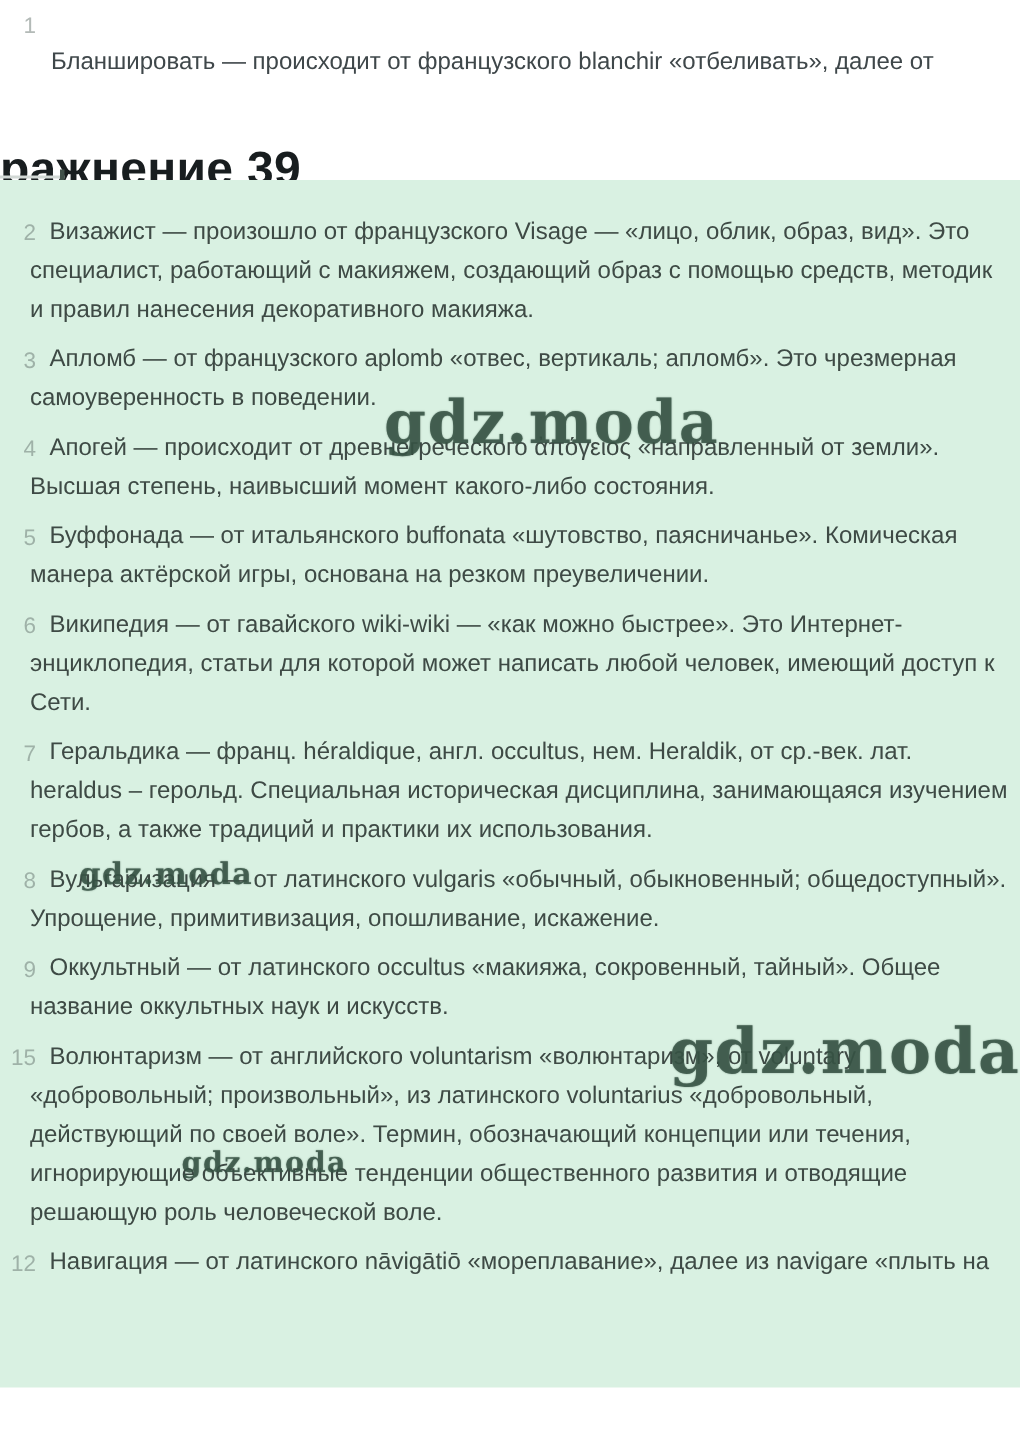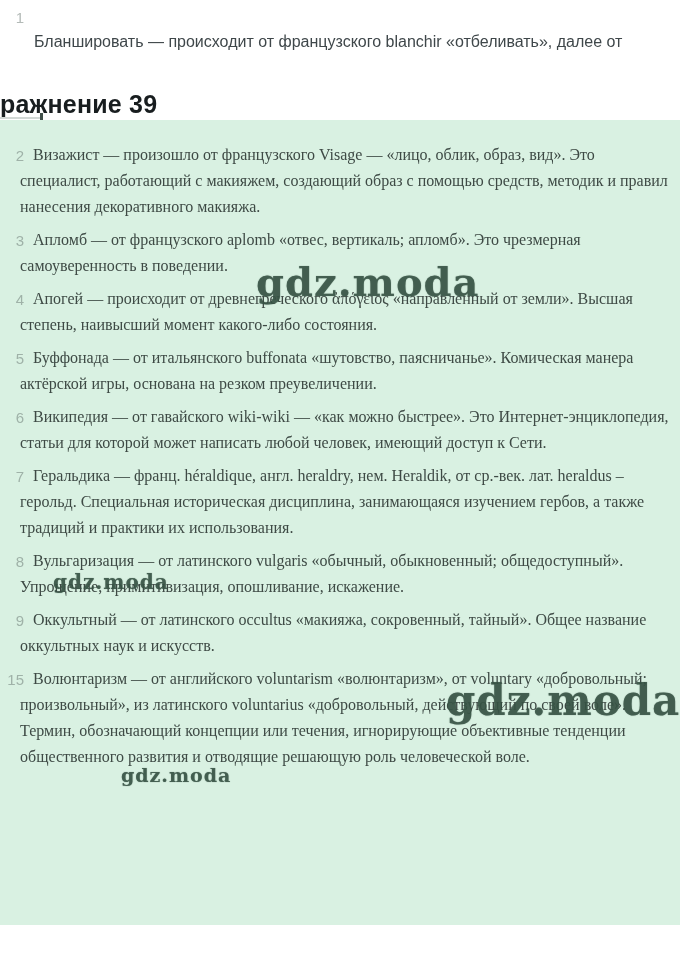--- a/index.html
+++ b/index.html
@@ -18,21 +18,21 @@
     font-size:16px; line-height:27px;
   }
   .top-item .num{
     position:absolute; left:0; top:0; width:24px;
     text-align:right; color:#b3bab7; font-size:15px;
   }
   .top-item .txt{ margin-left:21px; padding-right:14px; text-indent:13px; color:#3f474a;margin-top:24px; }
   
   .heading{
     position:absolute; top:73px; left:0;
-    font-size:25px; font-weight:bold; color:#181d1f;
+    font-size:32px; font-weight:bold; color:#181d1f;
     letter-spacing:0.2px; white-space:nowrap;
   }
   
   .edge-line{ position:absolute; left:0; top:117px; width:43px; height:2px; background:#d2d8d5; }
   .edge-tick{ position:absolute; left:40px; top:113px; width:3px; height:13px; background:#41504a; }
   
   .panel{
     position:absolute; top:120px; left:0;
     width:680px; height:805px;
     background:#d9f1e2;
@@ -44,21 +44,21 @@
     position:relative;
     margin:0 0 7px 0;
     padding:0 8px 0 20px;
     font-size:16px; line-height:26px;
     color:#3e4a45;
   }
   .item .num{
     position:absolute; left:0; top:1px; width:24px;
     text-align:right; color:#9fb2a8; font-size:15px;
   }
-  .item .txt{ text-indent:13px;font-family:Liberation Serif, serif; }
+  .item .txt{ text-indent:13px; }
   
   .wm{
     position:absolute;
     font-family:"DejaVu Serif","Liberation Serif",serif;
     font-weight:bold;
     color:rgba(56,84,70,0.82);
     text-shadow:0 0 1px rgba(40,66,53,0.6);
     letter-spacing:1px;
     white-space:nowrap;
     pointer-events:none;
@@ -104,37 +104,41 @@
     <div class="txt">Буффонада — от итальянского buffonata «шутовство, паясничанье». Комическая манера актёрской игры, основана на резком преувеличении.</div>
   </div>
 
   <div class="item">
     <span class="num">6</span>
     <div class="txt">Википедия — от гавайского wiki-wiki — «как можно быстрее». Это Интернет-энциклопедия, статьи для которой может написать любой человек, имеющий доступ к Сети.</div>
   </div>
 
   <div class="item">
     <span class="num">7</span>
-    <div class="txt">Геральдика — франц. héraldique, англ. heraldry, нем. Heraldik, от ср.-век. лат. heraldus – герольд. Специальная историческая дисциплина, занимающаяся изучением гербов, а также традиций и практики их использования.</div>
+    <div class="txt">Геральдика — франц. héraldique, англ. occultus, нем. Heraldik, от ср.-век. лат. heraldus – герольд. Специальная историческая дисциплина, занимающаяся изучением гербов, а также традиций и практики их использования.</div>
   </div>
 
   <div class="item">
     <span class="num">8</span>
     <div class="txt">Вульгаризация — от латинского vulgaris «обычный, обыкновенный; общедоступный». Упрощение, примитивизация, опошливание, искажение.</div>
   </div>
 
   <div class="item">
     <span class="num">9</span>
     <div class="txt">Оккультный — от латинского occultus «макияжа, сокровенный, тайный». Общее название оккультных наук и искусств.</div>
   </div>
 
 
   <div class="item">
     <span class="num">15</span>
     <div class="txt">Волюнтаризм — от английского voluntarism «волюнтаризм», от voluntary «добровольный; произвольный», из латинского voluntarius «добровольный, действующий по своей воле». Термин, обозначающий концепции или течения, игнорирующие объективные тенденции общественного развития и отводящие решающую роль человеческой воле.</div>
   </div>
 
+  <div class="item">
+    <span class="num">12</span>
+    <div class="txt">Навигация — от латинского nāvigātiō «мореплавание», далее из navigare «плыть на</div>
+  </div>
 </div>
   <div class="wm wm-1">gdz.moda</div>
   <div class="wm wm-2">gdz.moda</div>
   <div class="wm wm-3">gdz.moda</div>
   <div class="wm wm-4">gdz.moda</div>
 </div>
 
 </body></html>

